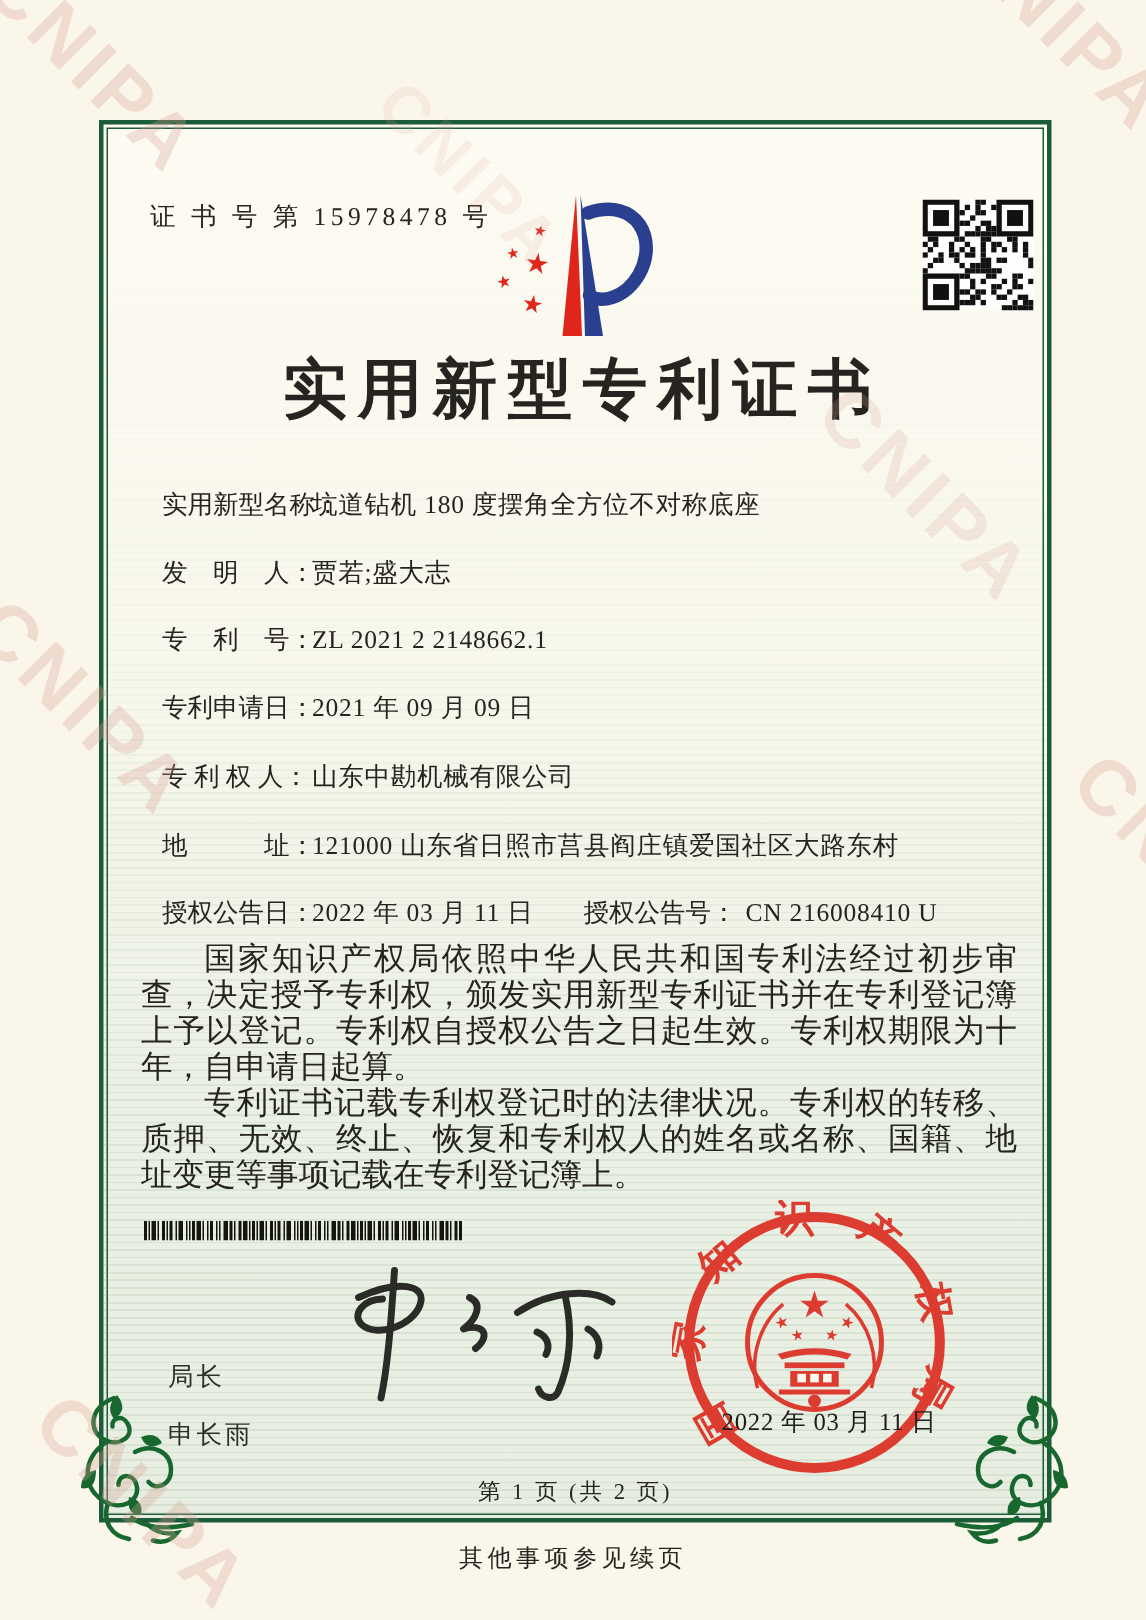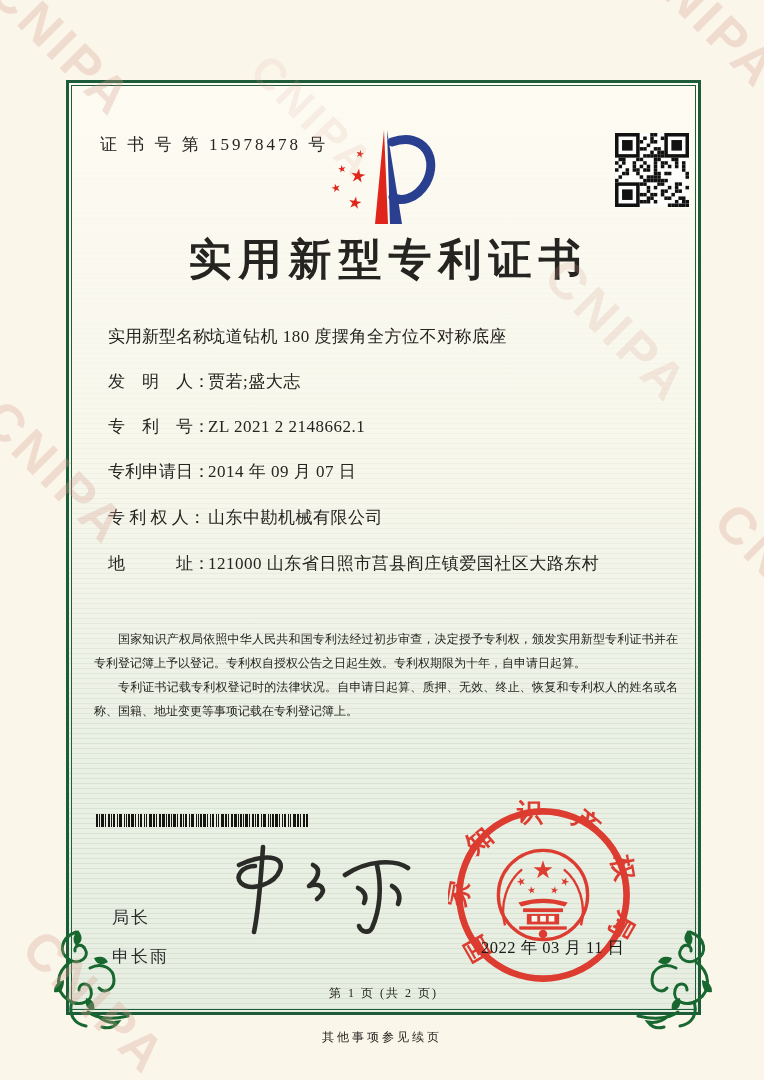--- a/index.html
+++ b/index.html
@@ -29,41 +29,41 @@
 
   .title{position:absolute;left:0;top:148px;width:100%;text-align:center;
          font-size:43px;font-weight:bold;letter-spacing:7px;padding-left:10px;box-sizing:border-box;}
 
   .field-row{position:absolute;left:39px;font-size:17px;white-space:nowrap;}
   .flabel{display:inline-block;width:100px;}
   .fvalue{letter-spacing:0.5px;text-align:center;}
   .pair2{position:absolute;left:281px;top:0;white-space:nowrap;}
   .pair2 .flabel{width:auto;margin-right:6px;}
 
-  .paras{position:absolute;left:25px;top:544px;width:584px;font-size:12px;
+  .paras{position:absolute;left:25px;top:544px;width:584px;font-size:21px;
          line-height:24px;text-align:justify;}
   .paras p{margin:0;text-indent:2em;}
 
   .barcode{position:absolute;left:27px;top:731px;}
 
   .sig{position:absolute;left:140px;top:752px;}
 
   .director{position:absolute;left:43px;top:783px;font-size:17px;
             font-family:"Liberation Sans","DejaVu Sans",sans-serif;color:#2e2e2c;margin-top:40px;}
   .director div{margin-bottom:16px;letter-spacing:2px;}
 
   .seal{position:absolute;left:379px;top:717px;opacity:0.93;}
   .seal-date{position:absolute;left:412px;top:854px;font-size:16.5px;color:#1c1c1a;
              letter-spacing:0.5px;white-space:nowrap;z-index:4;}
 
   .page-num{position:absolute;left:0;top:902px;width:100%;text-align:center;
-            font-size:12px;letter-spacing:2px;}
+            font-size:15px;letter-spacing:2px;}
 
   .footer-note{position:absolute;left:0;top:1029px;width:764px;text-align:center;
-               font-size:12px;letter-spacing:3px;z-index:2;}
+               font-size:16px;letter-spacing:3px;z-index:2;}
 
   .ornament{position:absolute;z-index:3;}
 </style>
 </head>
 <body>
 
 <div class="page">
 
   <div class="wm" style="left:-28px;top:14px;">CNIPA</div>
   <div class="wm" style="left:618px;top:-14px;">CNIPA</div>
@@ -240,32 +240,38 @@
     <div class="field-row" style="top:242px">
       <span class="flabel">实用新型名称：</span><span class="fvalue">坑道钻机 180 度摆角全方位不对称底座</span>
     </div>
     <div class="field-row" style="top:287px">
       <span class="flabel">发　明　人：</span><span class="fvalue">贾若;盛大志</span>
     </div>
     <div class="field-row" style="top:332px">
       <span class="flabel">专　利　号：</span><span class="fvalue">ZL 2021 2 2148662.1</span>
     </div>
     <div class="field-row" style="top:377px">
-      <span class="flabel">专利申请日：</span><span class="fvalue">2014 年 09 月 07 日</span>
+      <span class="flabel">专利申请日：</span><span class="fvalue">2021 年 09 月 09 日</span>
     </div>
     <div class="field-row" style="top:423px">
       <span class="flabel">专 利 权 人：</span><span class="fvalue">山东中勘机械有限公司</span>
     </div>
     <div class="field-row" style="top:469px">
       <span class="flabel">地　　　址：</span><span class="fvalue">121000 山东省日照市莒县阎庄镇爱国社区大路东村</span>
     </div>
+    <div class="field-row" style="top:514px">
+      <span class="flabel">授权公告日：</span><span class="fvalue">2022 年 03 月 11 日</span>
+      <span class="pair2">
+        <span class="flabel">授权公告号：</span><span class="fvalue">CN 216008410 U</span>
+      </span>
+    </div>
 
     <div class="paras">
       <p>国家知识产权局依照中华人民共和国专利法经过初步审查，决定授予专利权，颁发实用新型专利证书并在专利登记簿上予以登记。专利权自授权公告之日起生效。专利权期限为十年，自申请日起算。</p>
-      <p>专利证书记载专利权登记时的法律状况。自申请日起算、质押、无效、终止、恢复和专利权人的姓名或名称、国籍、地址变更等事项记载在专利登记簿上。</p>
+      <p>专利证书记载专利权登记时的法律状况。专利权的转移、质押、无效、终止、恢复和专利权人的姓名或名称、国籍、地址变更等事项记载在专利登记簿上。</p>
     </div>
 
     <svg class="barcode" width="212" height="13" viewBox="0 0 212 13">
       <path d="M0,6.5 H212" stroke="#15150f" stroke-width="13" stroke-dasharray="2 1 1 1 3 1 1 2 2 1 1 1 2 2 1 1 3 2 1 1 1 1 2 1 3 1 1 2 1 1 2 2 1 1 1 2 3 1 2 1 1 2 2 1 3 1 1 1"></path>
     </svg>
 
     <svg class="sig" width="215" height="105" viewBox="0 0 215 105">
       <g fill="none" stroke="#1b1b19" stroke-width="4.6" stroke-linecap="round" stroke-linejoin="round" opacity="0.92">
         <path d="M30,30 C56,18 76,21 71,35 C66,49 42,57 32,48 C25,41 34,31 46,31"></path>
         <path d="M54,12 C52,40 50,74 45,97"></path>

